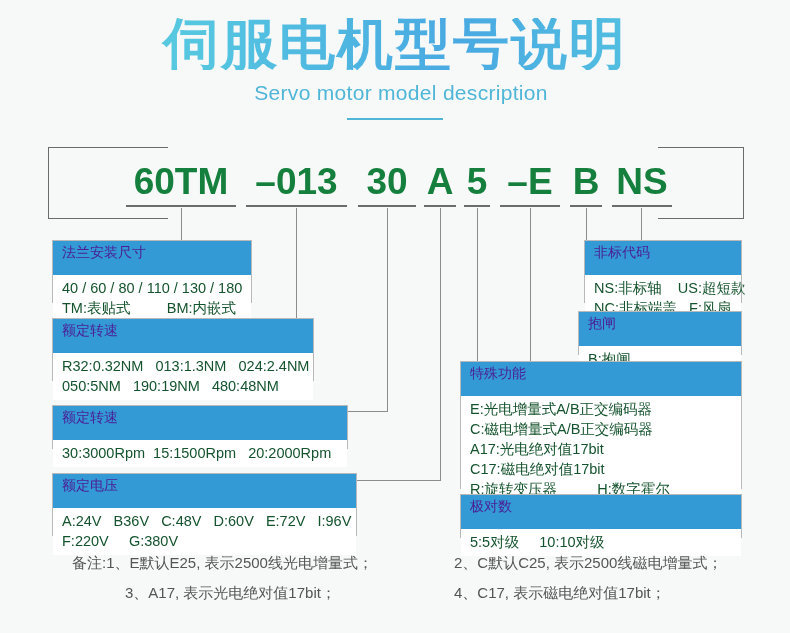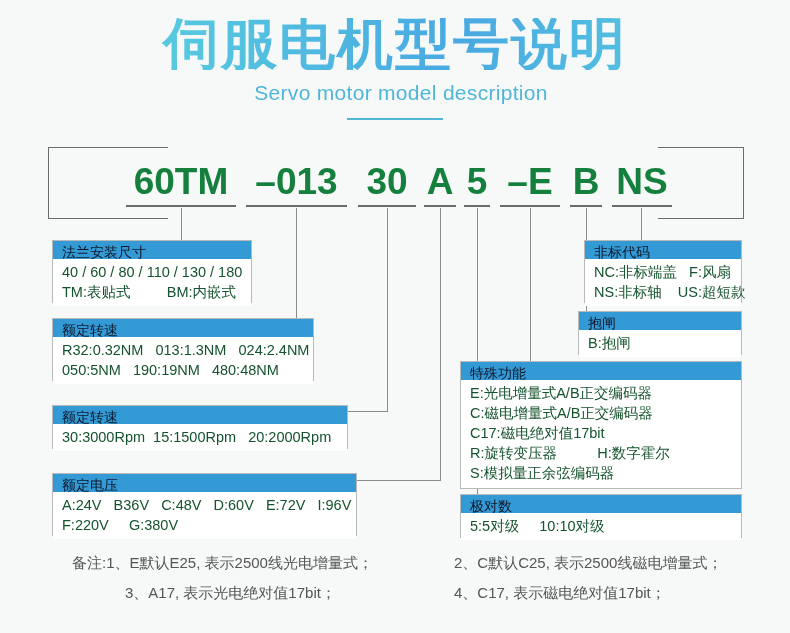--- a/index.html
+++ b/index.html
@@ -53,22 +53,22 @@
   }
 
   
   .ln{position:absolute;background:#8c8c8c;}
   .lnv{width:1px;}
   .lnh{height:1px;}
 
   
   .box{position:absolute;border:1px solid #b9b9b9;background:#fff;box-sizing:border-box;}
   .box .hd{
-    background:#339ad5;color:#0f172a;
-    font-size:14px;line-height:22px;height:18px;
+    background:#339ad5;color:#4c1d95;
+    font-size:14px;line-height:22px;height:34px;
     padding:0 0 0 9px;
     box-sizing:border-box;
     font-weight:normal;
     white-space:nowrap;
   }
   .box .bd{
     padding:3px 8px 4px 9px;
     box-sizing:border-box;
     background:#fff;
   }
@@ -158,37 +158,38 @@
     <div class="hd">额定电压</div>
     <div class="bd">
       <div>A:24V   B36V   C:48V   D:60V   E:72V   I:96V</div>
       <div>F:220V     G:380V</div>
     </div>
   </div>
 
   <div class="box" style="left:584px;top:240px;width:158px;height:63px;">
     <div class="hd">非标代码</div>
     <div class="bd">
+      <div>NS:非标轴    US:超短款</div>
       <div>NC:非标端盖   F:风扇</div>
-      <div>NS:非标轴    US:超短款</div>
     </div>
   </div>
 
   <div class="box" style="left:578px;top:311px;width:164px;height:44px;">
     <div class="hd">抱闸</div>
     <div class="bd">
       <div>B:抱闸</div>
     </div>
   </div>
 
   <div class="box" style="left:460px;top:361px;width:282px;height:128px;">
     <div class="hd">特殊功能</div>
     <div class="bd">
       <div>E:光电增量式A/B正交编码器</div>
       <div>C:磁电增量式A/B正交编码器</div>
+      <div>A17:光电绝对值17bit</div>
       <div>C17:磁电绝对值17bit</div>
       <div>R:旋转变压器          H:数字霍尔</div>
       <div>S:模拟量正余弦编码器</div>
     </div>
   </div>
 
   <div class="box" style="left:460px;top:494px;width:282px;height:44px;">
     <div class="hd">极对数</div>
     <div class="bd">
       <div>5:5对级     10:10对级</div>

